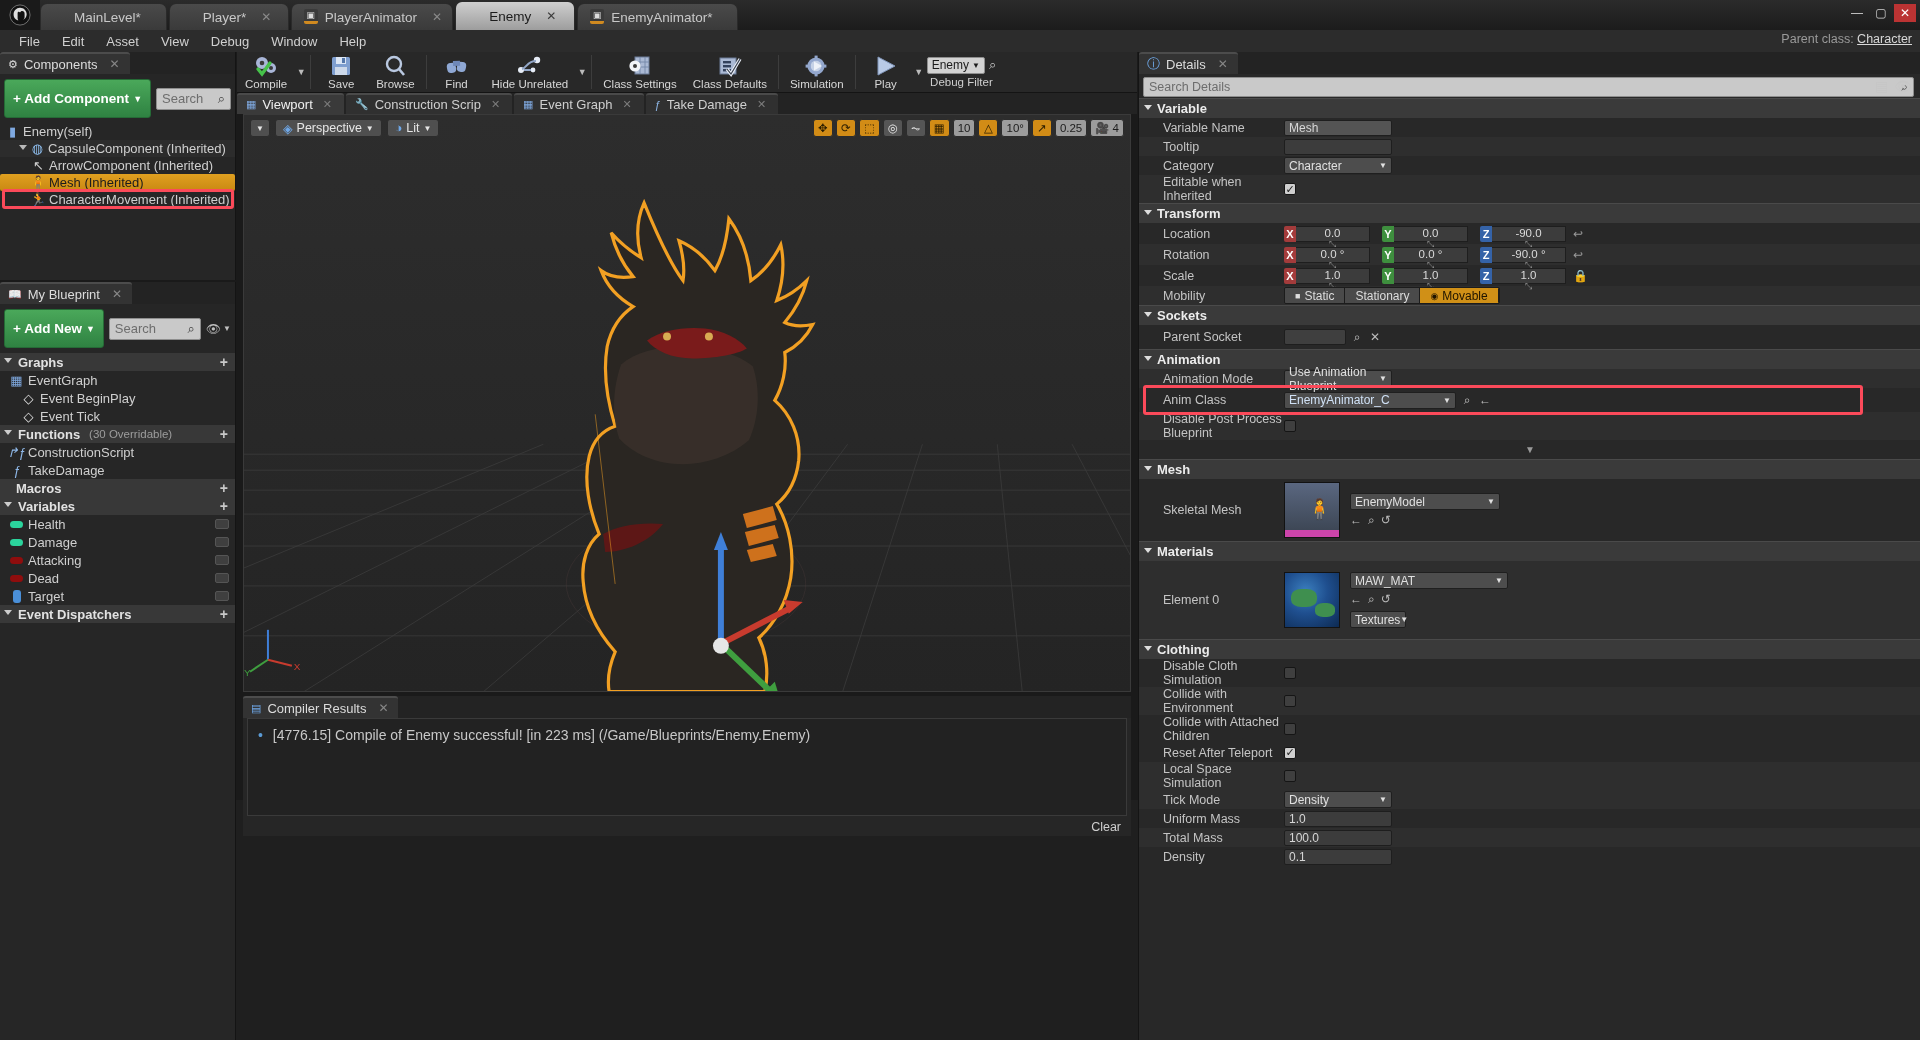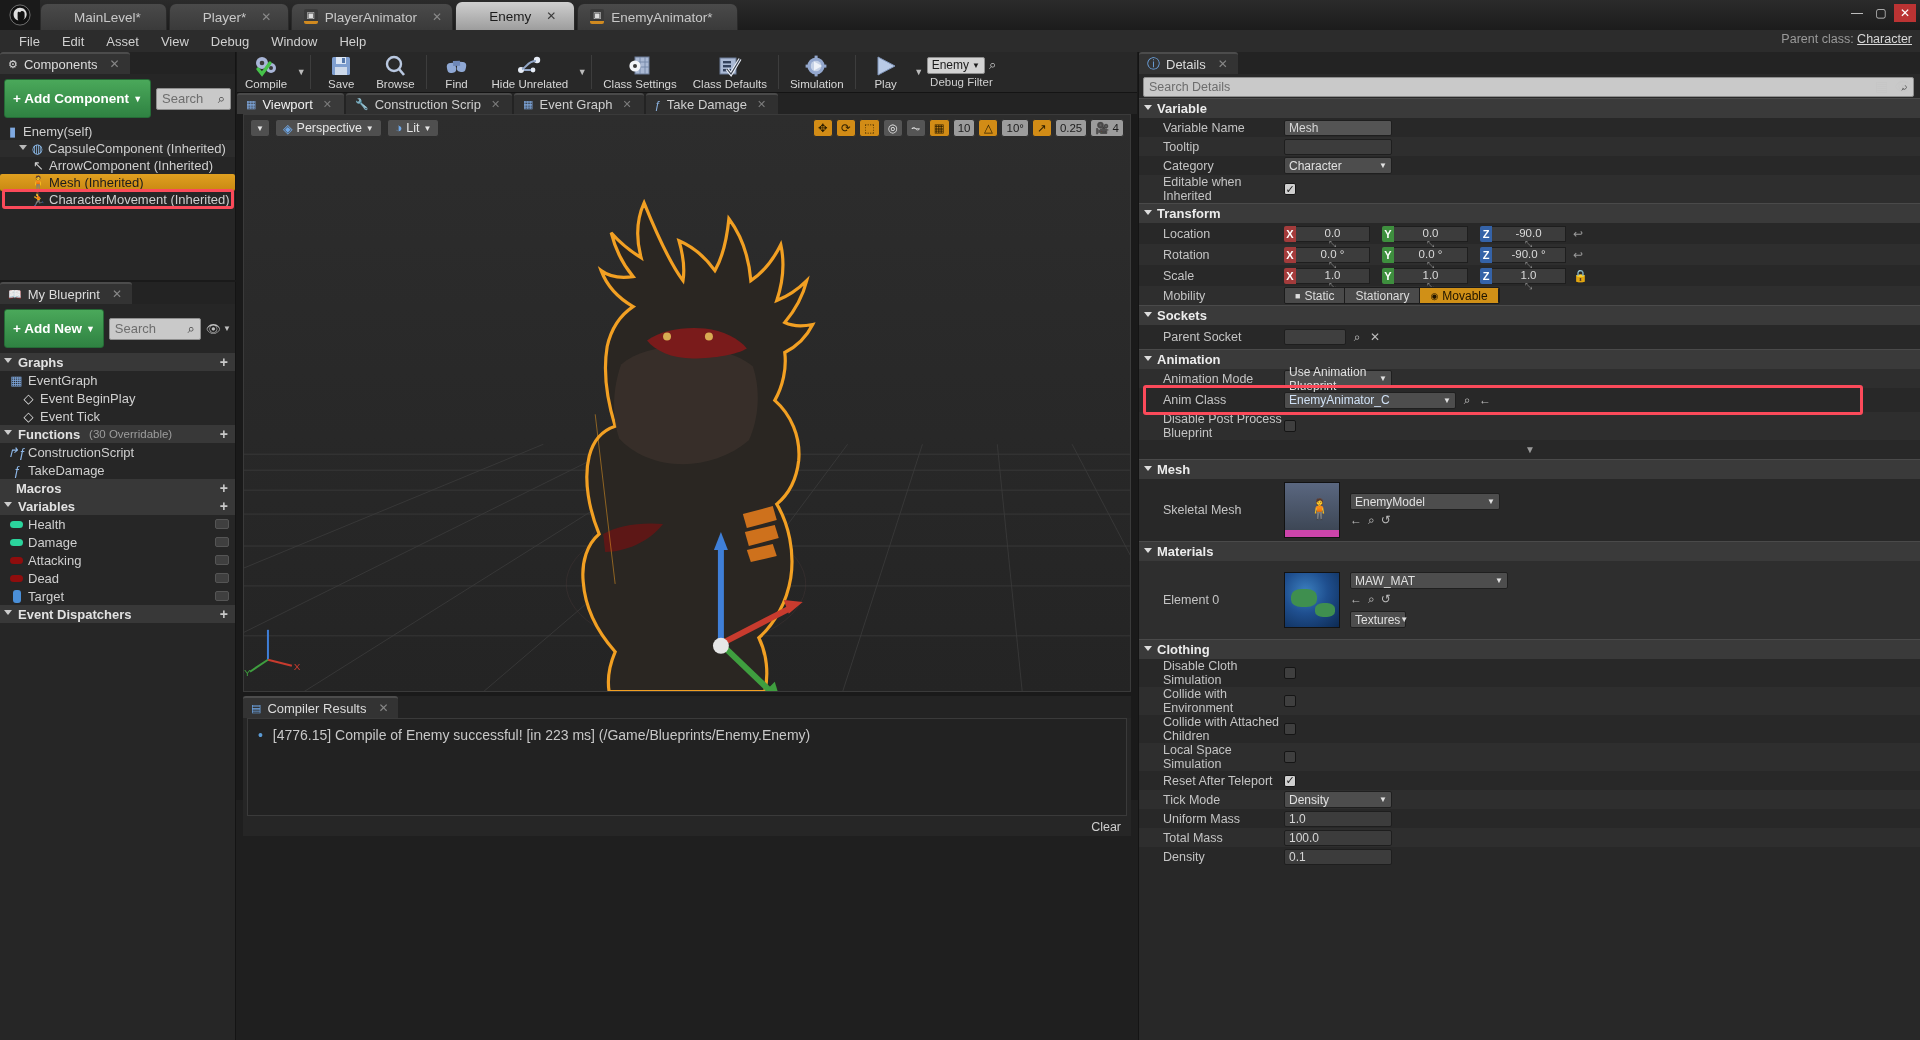--- a/index.html
+++ b/index.html
@@ -964,30 +964,30 @@
           <span class="val">
             <span class="chk"></span>
           </span>
         </div>
         <div class="row">
           <span class="lbl">Collide with Attached Children</span>
           <span class="val">
             <span class="chk"></span>
           </span>
         </div>
+        <div class="row">
+          <span class="lbl">Reset After Teleport</span>
+          <span class="val">
+            <span class="chk on"></span>
+          </span>
+        </div>
         <div class="row z">
           <span class="lbl">Local Space Simulation</span>
           <span class="val">
             <span class="chk"></span>
-          </span>
-        </div>
-        <div class="row">
-          <span class="lbl">Reset After Teleport</span>
-          <span class="val">
-            <span class="chk on"></span>
           </span>
         </div>
         <div class="row z">
           <span class="lbl">Tick Mode</span>
           <span class="val">
             <span class="combo" style="width:108px;">
               <span>Density</span>
               <span style="font-size:8px;">▼</span>
             </span>
           </span>

